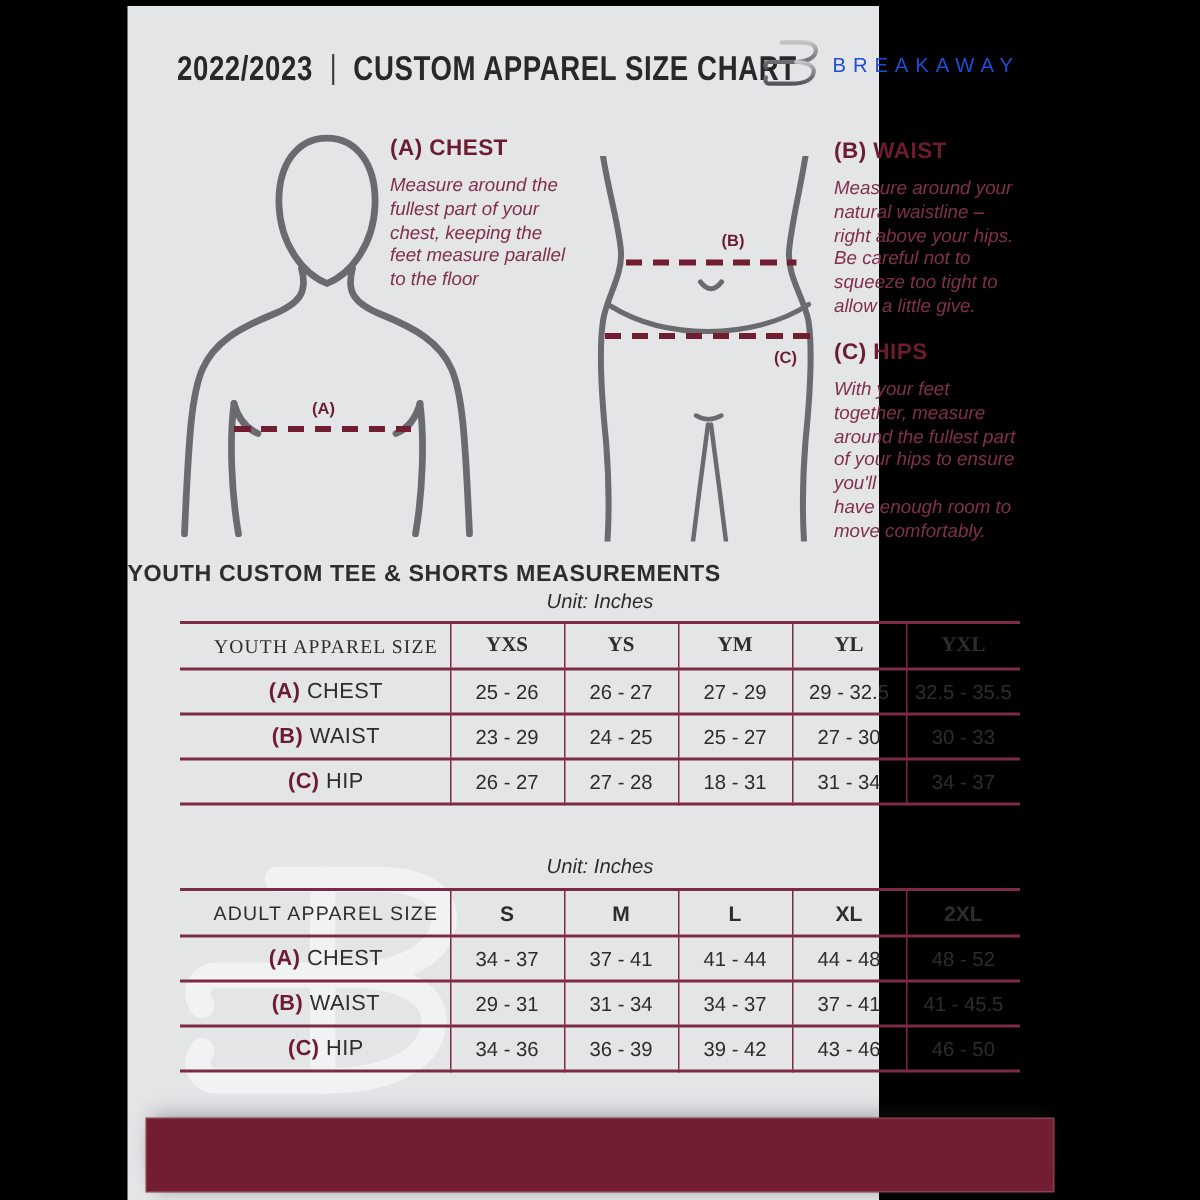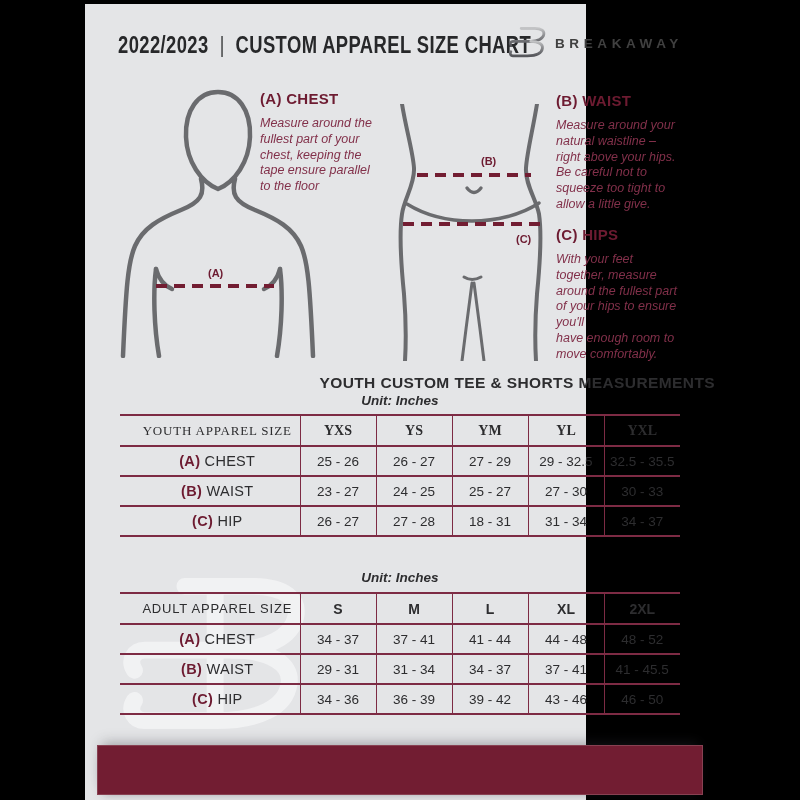--- a/index.html
+++ b/index.html
@@ -14,38 +14,38 @@
   *{margin:0;padding:0;box-sizing:border-box;}
   html,body{width:800px;height:800px;}
   body{background:#000;font-family:"Liberation Sans",sans-serif;position:relative;overflow:hidden;}
   .page{position:absolute;left:85px;top:4px;width:501px;height:800px;background:var(--page-bg);}
 
   
   .masthead-line{position:absolute;left:33px;top:26px;height:30px;display:flex;align-items:center;white-space:nowrap;transform:scaleX(.8);transform-origin:left center;color:#27282a;}
   .masthead-line .yr,.masthead-line .ttl{font-size:23px;font-weight:700;letter-spacing:.5px;}
   .masthead-line .sep{font-size:22px;font-weight:400;margin:0 14px;color:#3a3b3d;}
   .brand-logo{position:absolute;left:421px;top:19px;}
-  .brand-name{position:absolute;left:470px;top:32px;font-size:13.5px;font-weight:700;letter-spacing:4.6px;color:#404040;}
+  .brand-name{position:absolute;left:470px;top:32px;font-size:13.5px;font-weight:400;letter-spacing:4.6px;color:#1d4ed8;}
 
   
   .fig{position:absolute;}
   .fig path{fill:none;stroke:var(--fig);stroke-linecap:round;stroke-linejoin:round;}
 
   
   .dash{position:absolute;height:4px;background:repeating-linear-gradient(90deg,var(--maroon) 0 11px,transparent 11px 18px);}
   .marker{position:absolute;font-size:11px;font-weight:700;color:var(--maroon-text);}
 
   
   .guide{position:absolute;}
   .guide h3{font-size:15px;font-weight:700;color:var(--maroon-text);letter-spacing:.3px;margin-bottom:9px;}
   .guide p{font-size:12.5px;font-style:italic;color:var(--maroon-body);line-height:1.26;white-space:pre-line;}
 
   
-  .sec-title{position:absolute;left:0;width:630px;text-align:right;font-size:15.5px;font-weight:700;color:var(--ink);letter-spacing:.4px;}
-  .sec-unit{position:absolute;left:0;width:630px;text-align:center;font-size:13.5px;font-weight:700;font-style:italic;color:var(--ink);}
+  .sec-title{position:absolute;left:0;width:630px;text-align:left;font-size:15.5px;font-weight:700;color:var(--ink);letter-spacing:.4px;}
+  .sec-unit{position:absolute;left:0;width:630px;text-align:center;font-size:13.5px;font-weight:400;font-style:italic;color:var(--ink);}
 
   
   table.size-table{position:absolute;left:35px;width:560px;border-collapse:collapse;table-layout:fixed;z-index:2;}
   table.size-table col.c-label{width:180px;}
   table.size-table col.c-size{width:76px;}
   table.size-table tr{height:30px;}
   table.size-table tr{border-top:2px solid var(--maroon-border);}
   table.size-table tr:last-child{border-bottom:2px solid var(--maroon-border);}
   table.size-table th,table.size-table td{border-left:1.5px solid var(--maroon-border);text-align:center;vertical-align:middle;color:var(--ink);}
   table.size-table th:first-child,table.size-table td:first-child{border-left:none;}
@@ -123,21 +123,21 @@
   <div class="dash" style="left:332px;top:169px;width:114px;"></div>
 
   <div class="dash" style="left:318px;top:218px;width:143px;"></div>
   <span class="marker" style="left:431px;top:229px;">(C)</span>
 
   <div class="guide" style="left:175px;top:86px;width:145px;">
     <h3>(A) CHEST</h3>
     <p>Measure around the
 fullest part of your
 chest, keeping the
-tape ensure parallel
+feet measure parallel
 to the floor</p>
   </div>
   <div class="guide" style="left:471px;top:88px;width:150px;">
     <h3>(B) WAIST</h3>
     <p>Measure around your
 natural waistline –
 right above your hips.
 Be careful not to
 squeeze too tight to
 allow a little give.</p>
@@ -185,21 +185,21 @@
     <tr>
       <td class="row-label"><b>(A)</b> <span>CHEST</span></td>
       <td class="val">25 - 26</td>
       <td class="val">26 - 27</td>
       <td class="val">27 - 29</td>
       <td class="val">29 - 32.5</td>
       <td class="val">32.5 - 35.5</td>
     </tr>
     <tr>
       <td class="row-label"><b>(B)</b> <span>WAIST</span></td>
-      <td class="val">23 - 27</td>
+      <td class="val">23 - 29</td>
       <td class="val">24 - 25</td>
       <td class="val">25 - 27</td>
       <td class="val">27 - 30</td>
       <td class="val">30 - 33</td>
     </tr>
     <tr>
       <td class="row-label"><b>(C)</b> <span>HIP</span></td>
       <td class="val">26 - 27</td>
       <td class="val">27 - 28</td>
       <td class="val">18 - 31</td>

